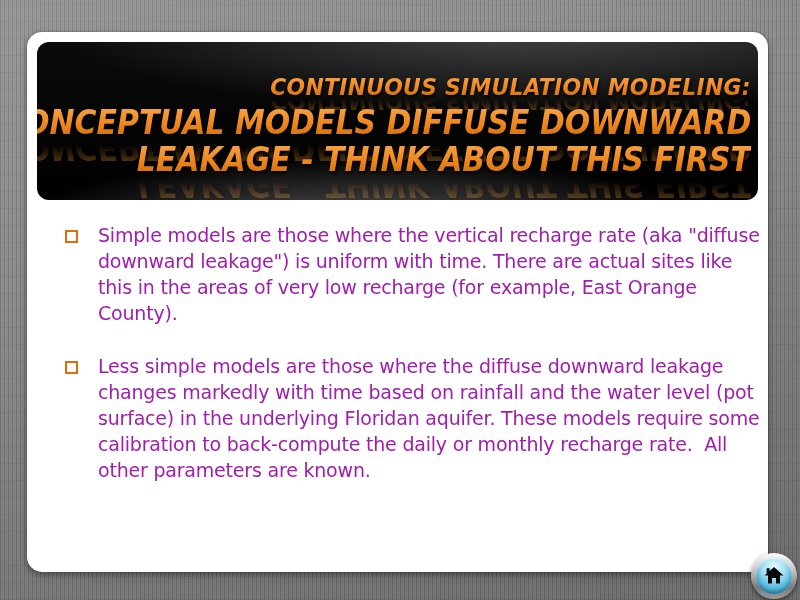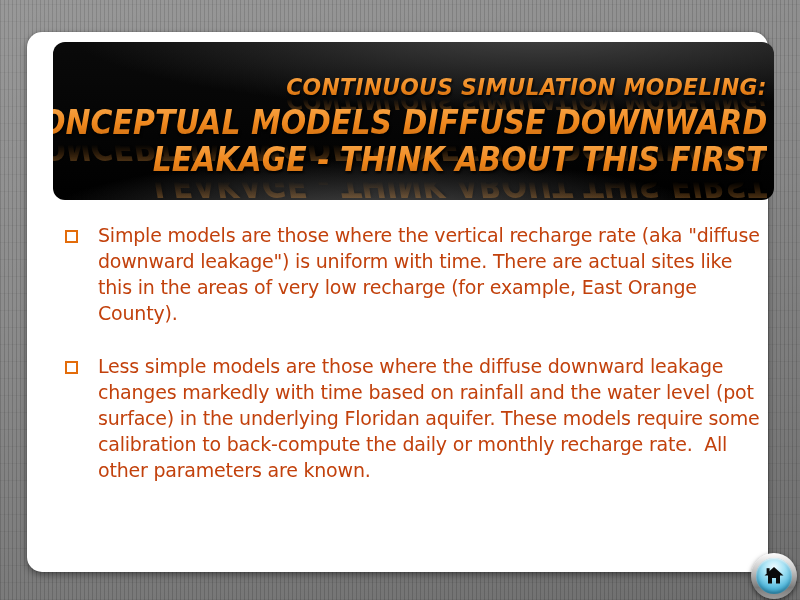--- a/index.html
+++ b/index.html
@@ -18,21 +18,21 @@
     box-shadow:0 3px 7px rgba(0,0,0,0.40), 0 0 2px rgba(0,0,0,0.25);
   }
   .header{
     position:absolute;left:10px;top:10px;width:721px;height:158px;
     border-radius:12px;
     background:
       radial-gradient(120% 95% at 68% -8%, #454545 0%, rgba(25,25,25,0) 55%),
       radial-gradient(85% 70% at 45% 112%, #4f4f4f 0%, rgba(0,0,0,0) 55%),
       linear-gradient(#0a0a0a,#000000);
     display:flex;flex-direction:column;align-items:flex-end;justify-content:flex-start;
-    padding:32px 7px 0 0;box-sizing:border-box;overflow:hidden;margin-left:16px;
+    padding:32px 7px 0 0;box-sizing:border-box;overflow:hidden;
   }
   .t-line{
     font-weight:bold;font-style:italic;color:#EE8A1F;white-space:nowrap;
     transform-origin:100% 50%;
     text-shadow:1px 2px 2px rgba(0,0,0,0.85);
     -webkit-box-reflect: below -12px linear-gradient(to bottom, rgba(0,0,0,0.38), transparent 58%);
   }
   @supports (-webkit-background-clip: text){
     .t-line{
       background-image:linear-gradient(180deg,#F7A344 8%,#EE861C 55%,#C76A10 100%);
@@ -44,21 +44,21 @@
   }
   .kicker{font-size:23px;line-height:26px;transform:scaleX(0.95);letter-spacing:0.3px;margin-bottom:4px;}
   .t-main{font-size:34px;line-height:37px;transform:scaleX(0.88);}
   .content{position:absolute;left:38px;top:190px;width:700px;}
   .bullet-row{display:flex;align-items:flex-start;margin-bottom:27px;}
   .sq{
     flex:0 0 auto;width:9px;height:9px;border:2px solid #E36C0A;
     margin:8px 20px 0 0;background:transparent;
   }
   .btxt{
-    margin:0;width:662px;font-size:19px;line-height:26px;color:#c2410c;
+    margin:0;width:662px;font-size:19px;line-height:26px;color:#a21caf;
     letter-spacing:-0.2px;white-space:pre-wrap;
   }
   .home-btn{
     position:absolute;left:751px;top:553px;width:46px;height:46px;border:none;padding:0;
     border-radius:50%;cursor:pointer;
     background:linear-gradient(180deg,#fdfdfd 0%,#c9c9c9 35%,#7a7a7a 75%,#9b9b9b 100%);
     box-shadow:0 2px 5px rgba(0,0,0,0.55);
   }
   .home-inner{
     position:absolute;inset:5px;border-radius:50%;display:flex;align-items:center;justify-content:center;

